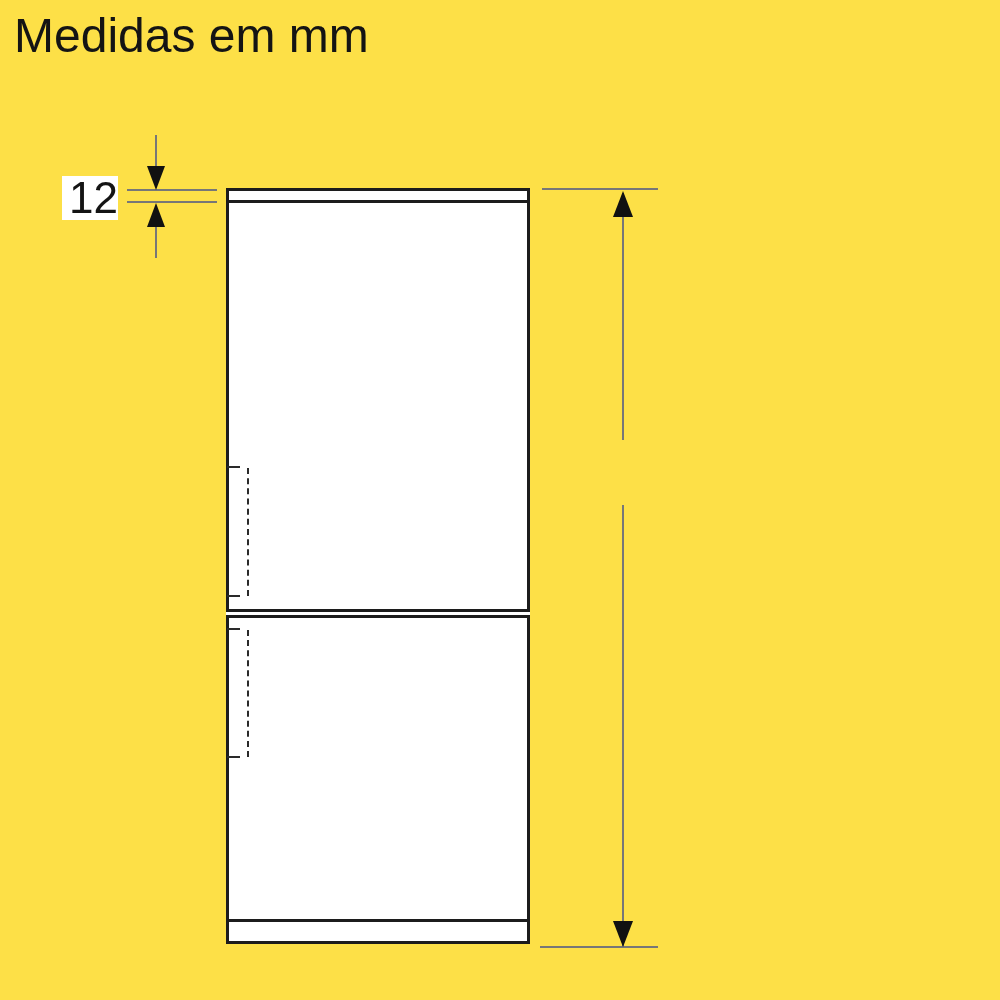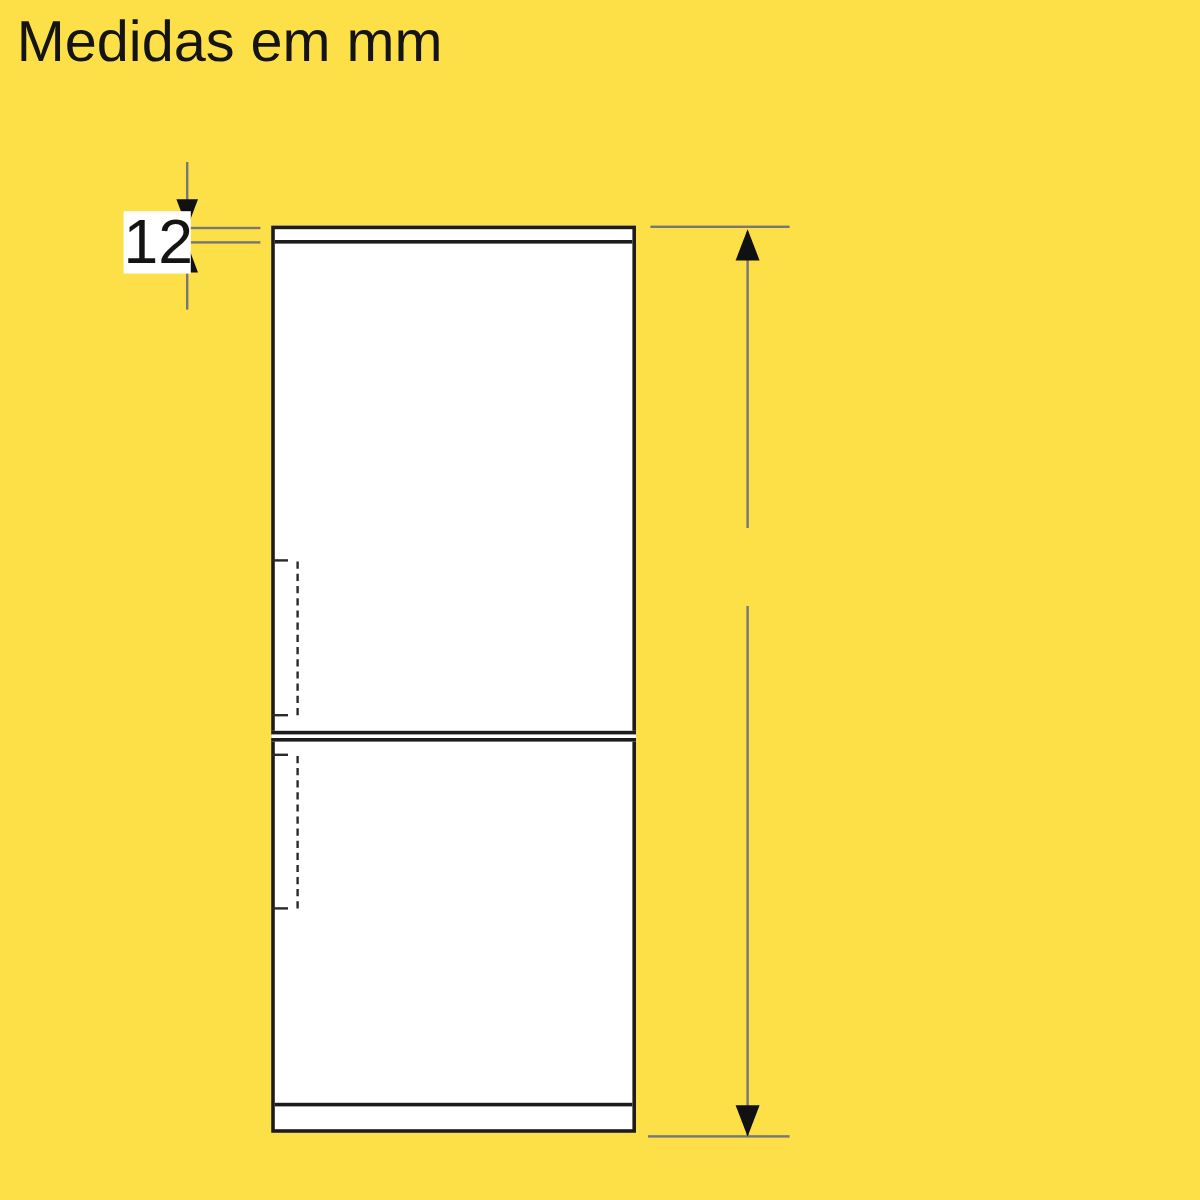--- a/index.html
+++ b/index.html
@@ -13,24 +13,23 @@
   }
   .abs{position:absolute;}
 
   
   .title{
     left:14px;top:10px;
     font-size:48px;line-height:1.1;
     color:#141414;
   }
   .dim-label{
-    font-size:52px;line-height:1;
+    font-size:44px;line-height:1;
     color:#141414;
     background:#ffffff;
-    margin-left:41px;
   }
   #label-12{left:62px;top:176px;width:56px;text-align:right;}
   #label-1860{left:624px;top:475px;transform:translate(-50%,-50%);padding:0 4px;}
 
   
   .fridge-outline{
     left:226px;top:188px;width:304px;height:756px;
     border:3px solid #1c1c1c;
     box-sizing:border-box;
     background:#ffffff;

